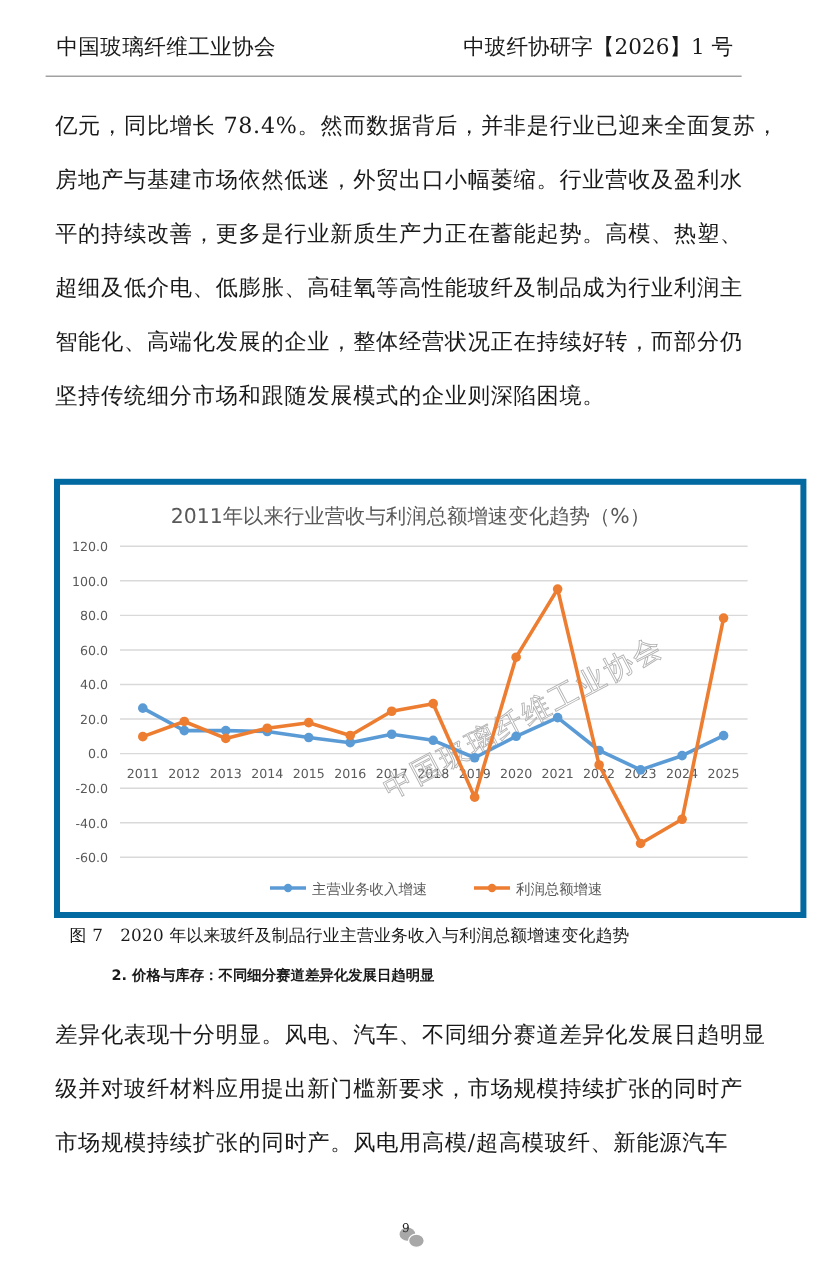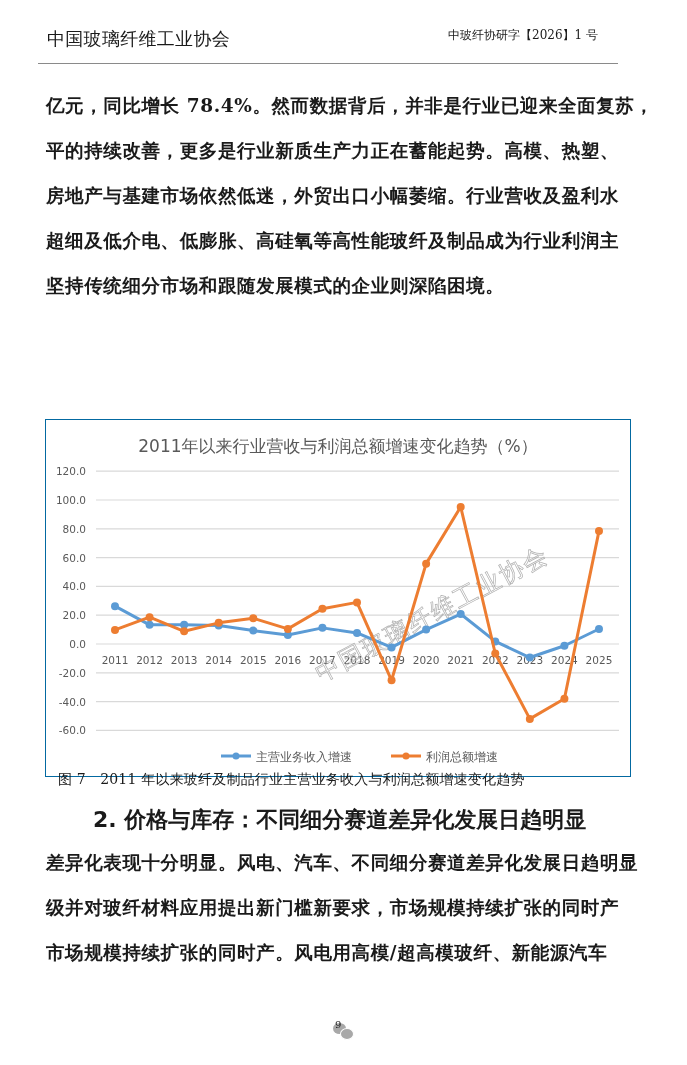--- a/index.html
+++ b/index.html
@@ -1,53 +1,54 @@
 <!DOCTYPE html>
 <html><head>
 <meta charset="utf-8">
 <style>
   html, body { margin:0; padding:0; background:#ffffff; }
   body { width:687px; height:1065px; position:relative; overflow:hidden;
          font-family: "DejaVu Serif", "Liberation Serif", serif; color:#1a1a1a; }
   .header { position:absolute; left:47px; top:27px; width:570px; height:28px; }
   .header .left { position:absolute; left:0; top:0; font-size:18px; letter-spacing:0.3px; }
-  .header .right { position:absolute; right:19px; top:0; font-size:12px; }
+  .header .right { position:absolute; right:6px; top:0; font-size:18px; }
   .hr { position:absolute; left:38px; top:63px; width:431px; height:1px; background:#8a8a8a; }
   .para { position:absolute; left:46px; width:592px; font-size:18.5px; line-height:45px;
           letter-spacing:0.6px; text-align:justify; }
-  .para .line { display:block; white-space:nowrap; height:45px;font-weight:bold; }
+  .para .line { display:block; white-space:nowrap; height:45px; }
   .p1 { top:83px; }
-  .chart-box { position:absolute; left:45px; top:419px; width:584px; height:356px;
-               border:1px solid #0369a1; background:#fff; }
+  .chart-box { position:absolute; left:45px; top:399px; width:584px; height:356px;
+               border:5px solid #0369a1; background:#fff;padding-left:33px; }
   .chart-box svg { position:absolute; left:0; top:0; }
   .caption { position:absolute; left:58px; top:771px; font-size:14px; letter-spacing:0.2px; white-space:nowrap; }
-  .section { position:absolute; left:93px; top:805px; font-size:22px; font-weight:bold;
+  .section { position:absolute; left:93px; top:805px; font-size:12px; font-weight:bold;
              font-family:"DejaVu Sans", "Liberation Sans", sans-serif; white-space:nowrap; }
   .p2 { top:840px; }
   .footer { position:absolute; left:333px; top:1022px; font-size:16px; color:#9a9a9a;
             font-family:"DejaVu Sans", "Liberation Sans", sans-serif; white-space:nowrap; }
   .footer .wx { display:inline-block; position:relative; width:20px; height:16px; vertical-align:-2px; margin-right:6px; }
   .footer .wx .b1 { position:absolute; left:0; top:0; width:13px; height:11px; border-radius:50%; background:#a8a8a8; }
   .footer .wx .b2 { position:absolute; left:7px; top:5px; width:12px; height:10px; border-radius:50%; background:#a8a8a8; border:1px solid #fff; }
   .footer .wx .num { position:absolute; left:2px; top:-4px; font-size:10px; color:#222; font-family:"DejaVu Serif", serif; }
 </style>
 </head>
 <body>
 
 <div class="header">
   <span class="left">中国玻璃纤维工业协会</span>
   <span class="right">中玻纤协研字【2026】1 号</span>
 </div>
 <div class="hr" style="width:580px;"></div>
 
 <div class="para p1">
   <span class="line">亿元，同比增长 78.4%。然而数据背后，并非是行业已迎来全面复苏，</span>
+  <span class="line">房地产与基建市场依然低迷，外贸出口小幅萎缩。行业营收及盈利水</span>
   <span class="line">平的持续改善，更多是行业新质生产力正在蓄能起势。高模、热塑、</span>
-  <span class="line">房地产与基建市场依然低迷，外贸出口小幅萎缩。行业营收及盈利水</span>
   <span class="line">超细及低介电、低膨胀、高硅氧等高性能玻纤及制品成为行业利润主</span>
+  <span class="line">智能化、高端化发展的企业，整体经营状况正在持续好转，而部分仍</span>
   <span class="line">坚持传统细分市场和跟随发展模式的企业则深陷困境。</span>
 </div>
 
 <div class="chart-box">
   <svg id="chart-svg" width="584" height="356" xmlns="http://www.w3.org/2000/svg">
       <text x="292" y="32" text-anchor="middle" font-size="17" fill="#595959" font-family="&quot;DejaVu Sans&quot;, &quot;Liberation Sans&quot;, sans-serif">2011年以来行业营收与利润总额增速变化趋势（%）</text>
       <line x1="50" x2="573" y1="51.20000000000002" y2="51.20000000000002" stroke="#d9d9d9" stroke-width="1.2"></line>
       <text x="40" y="55.20000000000002" text-anchor="end" font-size="10.5" fill="#595959" font-family="&quot;DejaVu Sans&quot;, &quot;Liberation Sans&quot;, sans-serif">120.0</text>
       <line x1="50" x2="573" y1="80" y2="80" stroke="#d9d9d9" stroke-width="1.2"></line>
       <text x="40" y="84" text-anchor="end" font-size="10.5" fill="#595959" font-family="&quot;DejaVu Sans&quot;, &quot;Liberation Sans&quot;, sans-serif">100.0</text>
@@ -117,21 +118,21 @@
       <circle cx="552.98" cy="111.104" r="4" fill="#ED7D31"></circle>
       <line x1="175" x2="205" y1="336" y2="336" stroke="#5B9BD5" stroke-width="3"></line>
       <circle cx="190" cy="336" r="3.5" fill="#5B9BD5"></circle>
       <text x="210" y="341" font-size="12" fill="#595959" font-family="&quot;DejaVu Sans&quot;, &quot;Liberation Sans&quot;, sans-serif">主营业务收入增速</text>
       <line x1="345" x2="375" y1="336" y2="336" stroke="#ED7D31" stroke-width="3"></line>
       <circle cx="360" cy="336" r="3.5" fill="#ED7D31"></circle>
       <text x="380" y="341" font-size="12" fill="#595959" font-family="&quot;DejaVu Sans&quot;, &quot;Liberation Sans&quot;, sans-serif">利润总额增速</text>
     </svg>
 </div>
 
-<div class="caption">图 7　2011 年以来玻纤及制品行业主营业务收入与利润总额增速变化趋势</div>
+<div class="caption">图 7　2020 年以来玻纤及制品行业主营业务收入与利润总额增速变化趋势</div>
 <div class="section">2. 价格与库存：不同细分赛道差异化发展日趋明显</div>
 
 <div class="para p2">
   <span class="line">差异化表现十分明显。风电、汽车、不同细分赛道差异化发展日趋明显</span>
   <span class="line">级并对玻纤材料应用提出新门槛新要求，市场规模持续扩张的同时产</span>
   <span class="line">市场规模持续扩张的同时产。风电用高模/超高模玻纤、新能源汽车</span>
 </div>
 
 <div class="footer">
   <span class="wx">

